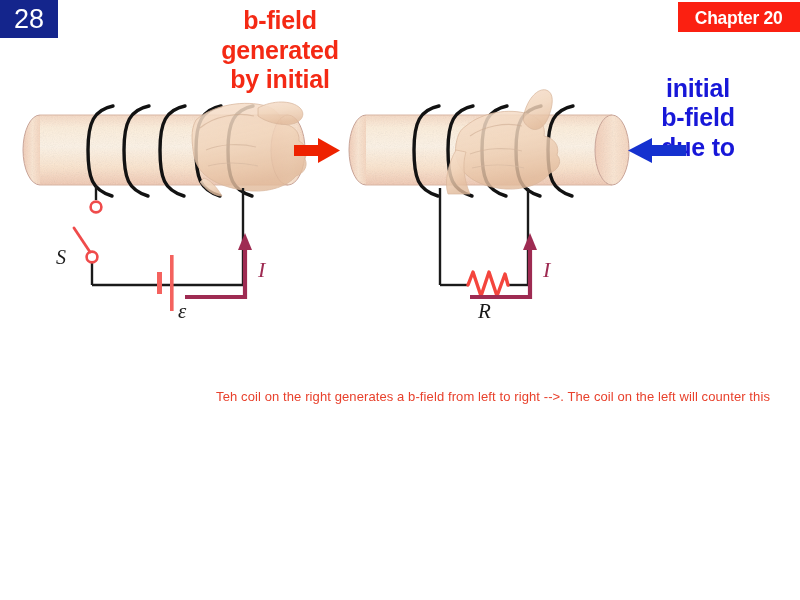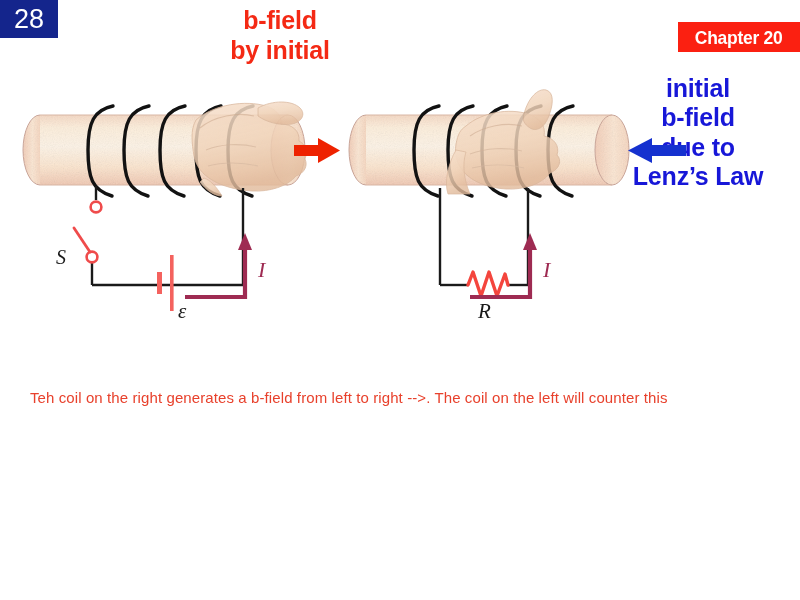--- a/index.html
+++ b/index.html
@@ -40,21 +40,20 @@
     position: absolute;
     right: 0px;
     top: 2px;
     width: 122px;
     height: 30px;
     background: #fb2011;
     color: #ffffff;
     display: flex;
     align-items: center;
     justify-content: center;
-    margin-top: 20px;
   }
   #chapter-badge span {
     font-family: "Liberation Sans Narrow", "Liberation Sans", sans-serif;
     font-size: 19px;
     font-weight: bold;
     letter-spacing: -0.3px;
     transform: scaleX(0.92);
     line-height: 1;
   }
 
@@ -85,23 +84,24 @@
   }
   .tl { display: block; }
 
   
   #caption {
     position: absolute;
     left: 30px;
     top: 386px;
     width: 740px;
     color: #e8412c;
-    font-size: 15px;
+    font-size: 13px;
     line-height: 1.62;
     letter-spacing: 0.1px;
+    text-align: right;
   }
   #caption .cl { display: block; }
 
   
   #diagram {
     position: absolute;
     left: 0;
     top: 0;
     width: 800px;
     height: 600px;
@@ -120,28 +120,28 @@
   <div id="page-badge">
     <span>28</span>
   </div>
 
   <div id="chapter-badge">
     <span>Chapter 20</span>
   </div>
 
   <div id="title-left">
     <span class="tl">b-field</span>
+    <span class="tl">generated</span>
     <span class="tl">by initial</span>
   </div>
 
   <div id="title-right">
     <span class="tl">initial</span>
     <span class="tl">b-field</span>
     <span class="tl">due to</span>
-    <span class="tl">Lenz’s Law</span>
   </div>
 
   <svg id="diagram" viewBox="0 0 800 600">
     <defs>
       <linearGradient id="cylGrad" x1="0" y1="0" x2="0" y2="1">
         <stop offset="0%" stop-color="#f6d9c4"></stop>
         <stop offset="18%" stop-color="#fdeedb"></stop>
         <stop offset="45%" stop-color="#fdf3e6"></stop>
         <stop offset="75%" stop-color="#fbe4cd"></stop>
         <stop offset="100%" stop-color="#f0c8b2"></stop>

